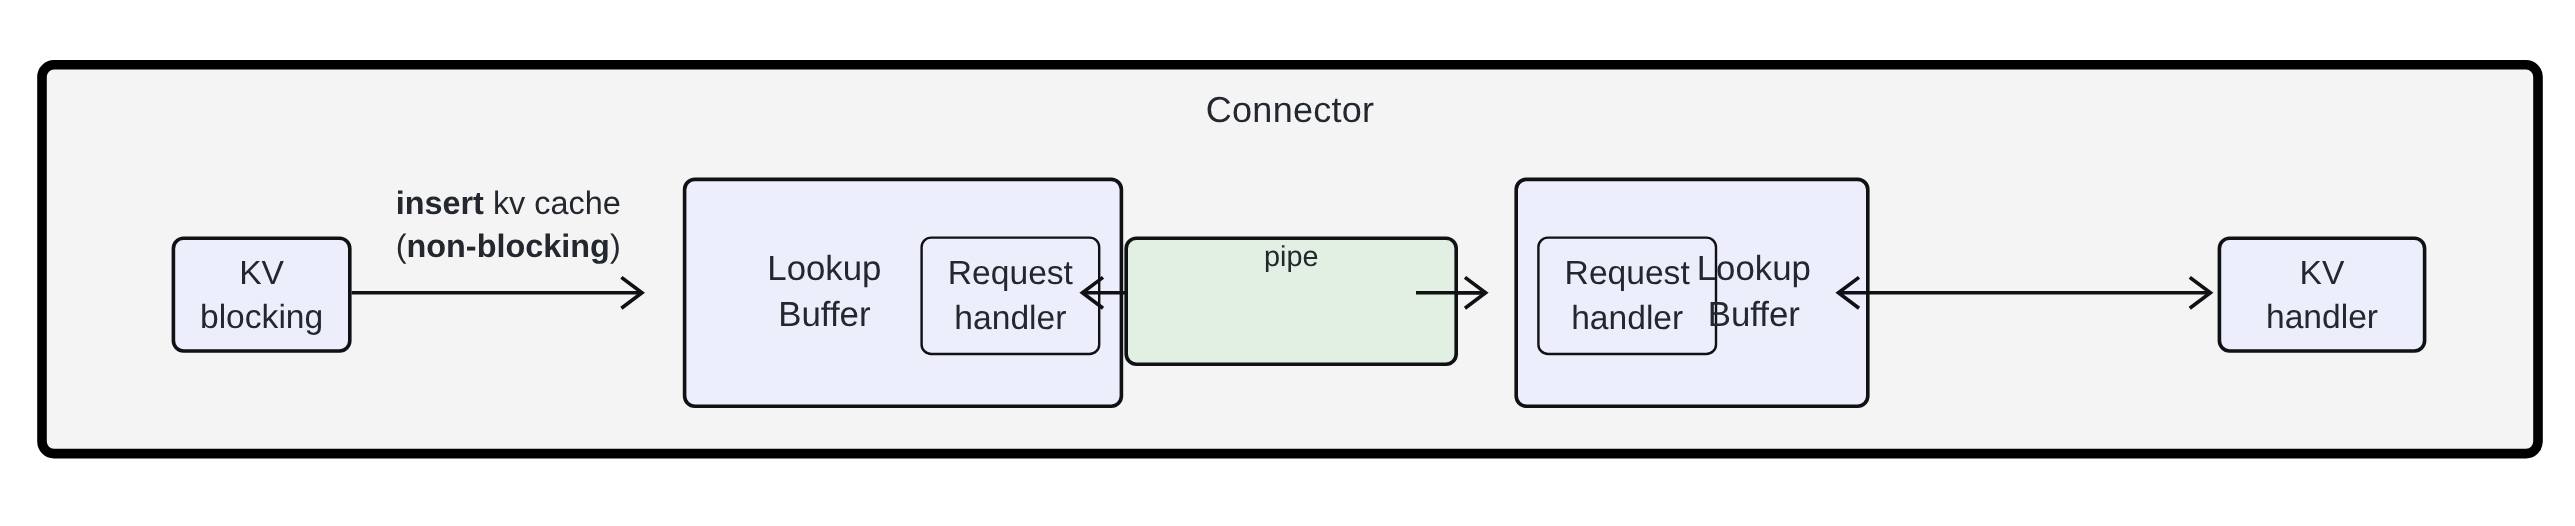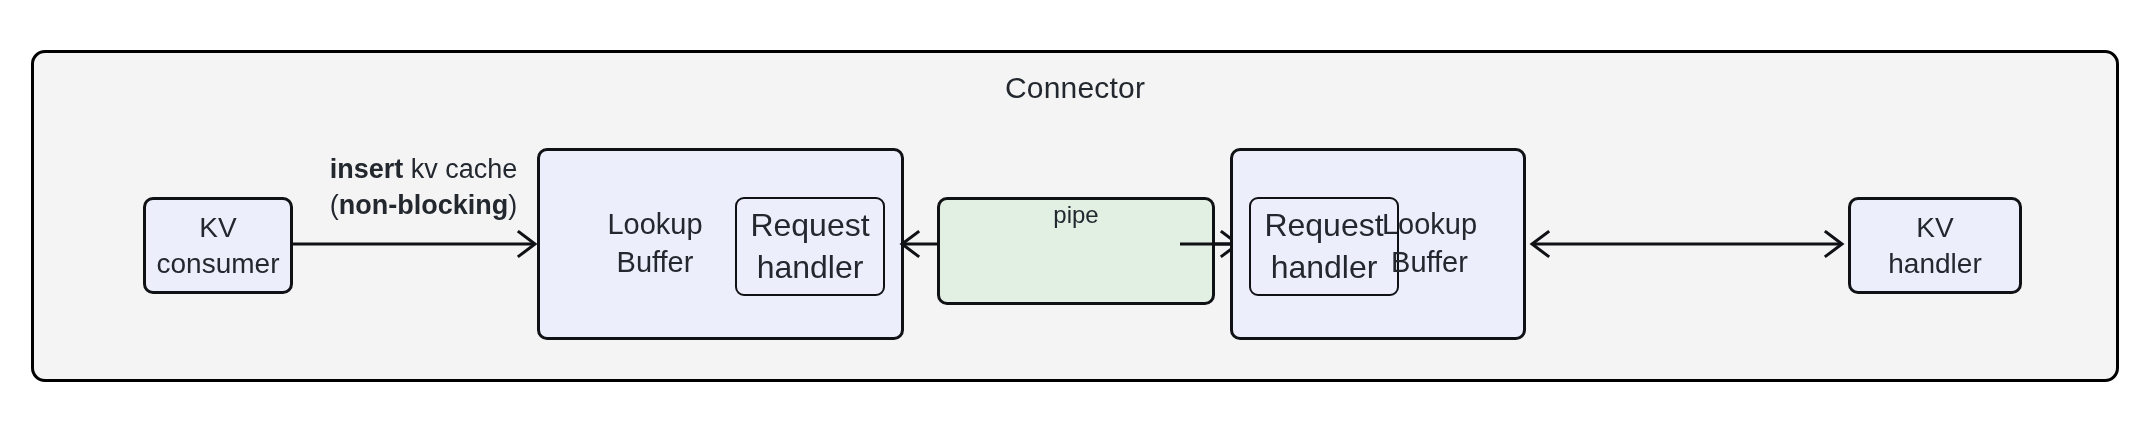--- a/index.html
+++ b/index.html
@@ -21,21 +21,21 @@
 
   
   .connector-box {
     position: absolute;
     left: 31px;
     top: 50px;
     width: 2088px;
     height: 332px;
     box-sizing: border-box;
     background: #f4f4f4;
-    border: 3px solid #000000;
+    border: 8px solid #000000;
     border-radius: 14px;
   }
   .connector-title {
     position: absolute;
     left: 0;
     top: 18px;
     width: 100%;
     text-align: center;
     font-size: 30px;
     color: #23282f;
@@ -73,20 +73,21 @@
     left: 1848px; top: 197px;
     width: 174px; height: 97px;
     font-size: 28px;
   }
 
   
   .lookup-buffer {
     top: 148px;
     height: 192px;
     display: block;
+    margin-left: 32px;
   }
   #lookup-buffer-left  { left: 537px;  width: 367px; }
   #lookup-buffer-right { left: 1230px; width: 296px; }
 
   
   .lb-label {
     position: absolute;
     top: 50%;
     transform: translateY(-50%);
     font-size: 29px;
@@ -105,21 +106,21 @@
     top: 46px;
     height: 99px;
     width: 150px;
     background: #eceffb;
     border: 2.5px solid #0f1115;
     border-radius: 9px;
     display: flex;
     flex-direction: column;
     align-items: center;
     justify-content: center;
-    font-size: 32px;
+    font-size: 28px;
     line-height: 1.3;
     color: #23282f;
     white-space: nowrap;
   }
   #request-handler-left  { right: 16px; }
   #request-handler-right { left: 16px; }
 
   
   #pipe-box {
     left: 937px; top: 197px;
@@ -160,21 +161,21 @@
 <body>
 
 <div id="canvas">
 
   <div class="connector-box">
     <div class="connector-title">Connector</div>
   </div>
 
   <div class="node blue" id="kv-producer">
     <span class="node-line">KV</span>
-    <span class="node-line">consumer</span>
+    <span class="node-line">blocking</span>
   </div>
 
   <div class="arrow-label" id="label-insert">
     <div><b>insert</b><span> kv cache</span></div>
     <div><span>(</span><b>non-blocking</b><span>)</span></div>
   </div>
 
   <svg class="arrow-svg" style="left:293px; top:224px; width:246px; height:40px;" viewBox="0 0 246 40">
     <line class="arrow-line" x1="0" y1="20" x2="240" y2="20"></line>
     <polyline class="arrow-head" points="226,8 242,20 226,32"></polyline>

